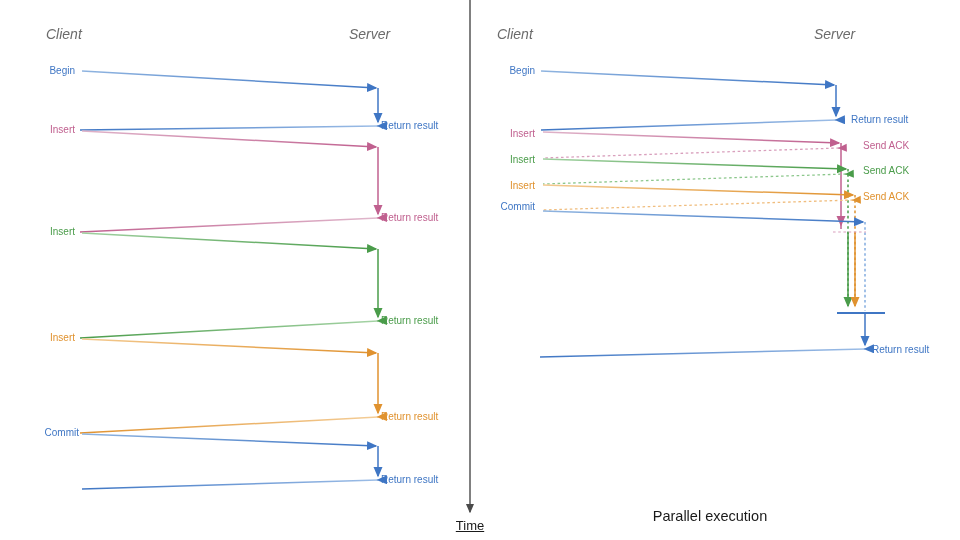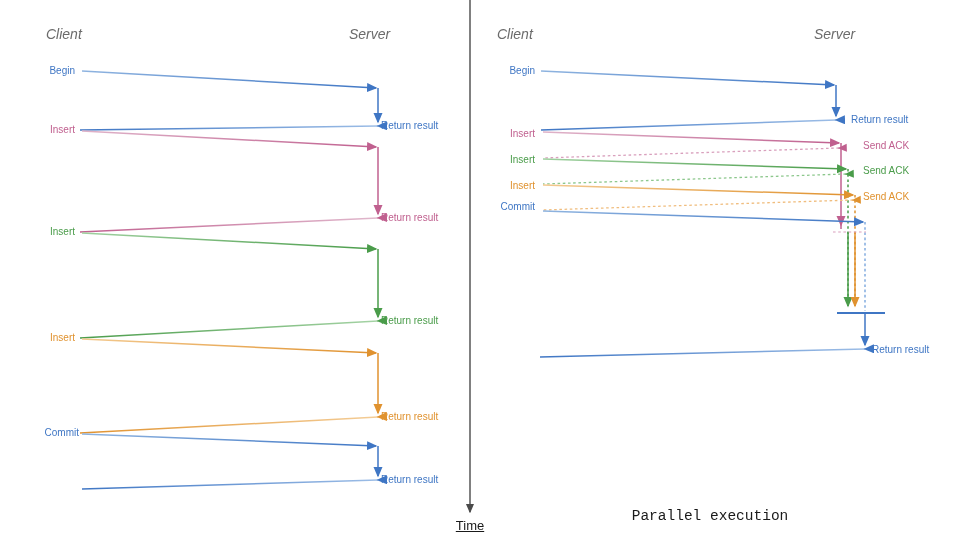--- a/index.html
+++ b/index.html
@@ -176,17 +176,17 @@
   <div class="msg-label right-al" style="left:535px;top:160px;color:#4a9c4a;">Insert</div>
   <div class="msg-label right-al" style="left:535px;top:186px;color:#e0922f;">Insert</div>
   <div class="msg-label right-al" style="left:535px;top:207px;color:#3f76c4;">Commit</div>
 
   <div class="msg-label left-al" style="left:851px;top:120px;color:#3f76c4;">Return result</div>
   <div class="msg-label left-al" style="left:863px;top:146px;color:#c0608f;">Send ACK</div>
   <div class="msg-label left-al" style="left:863px;top:171px;color:#4a9c4a;">Send ACK</div>
   <div class="msg-label left-al" style="left:863px;top:197px;color:#e0922f;">Send ACK</div>
   <div class="msg-label left-al" style="left:872px;top:350px;color:#3f76c4;">Return result</div>
 
-  <div class="panel-title" style="left:710px;top:508px;font-family:Liberation Mono, monospace;">Parallel execution</div>
+  <div class="panel-title" style="left:710px;top:508px;">Parallel execution</div>
 
   <div class="time-label" style="left:470px;top:518px;">Time</div>
 
 </div>
 
 </body></html>

